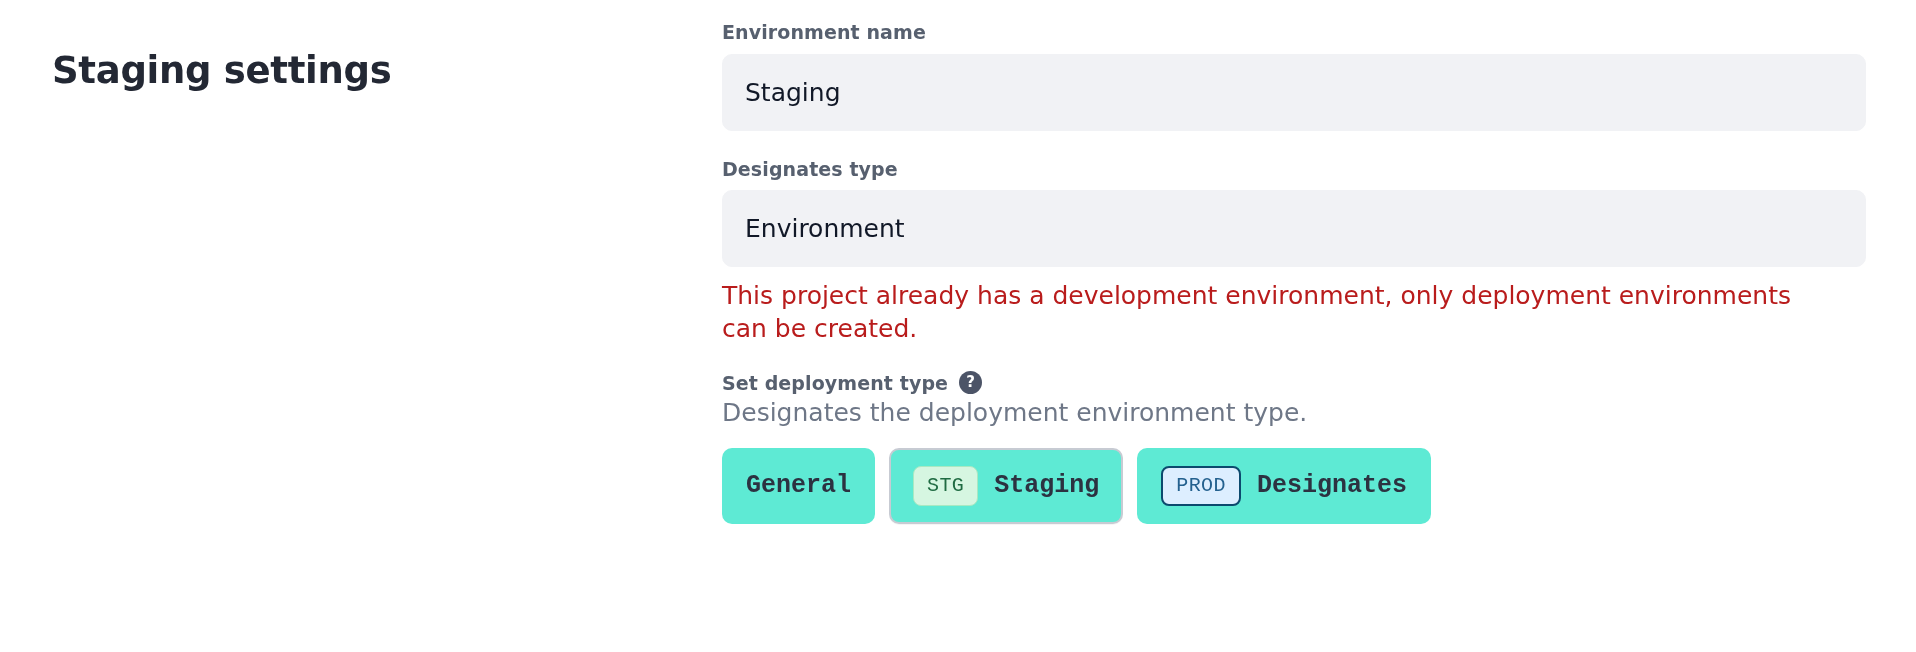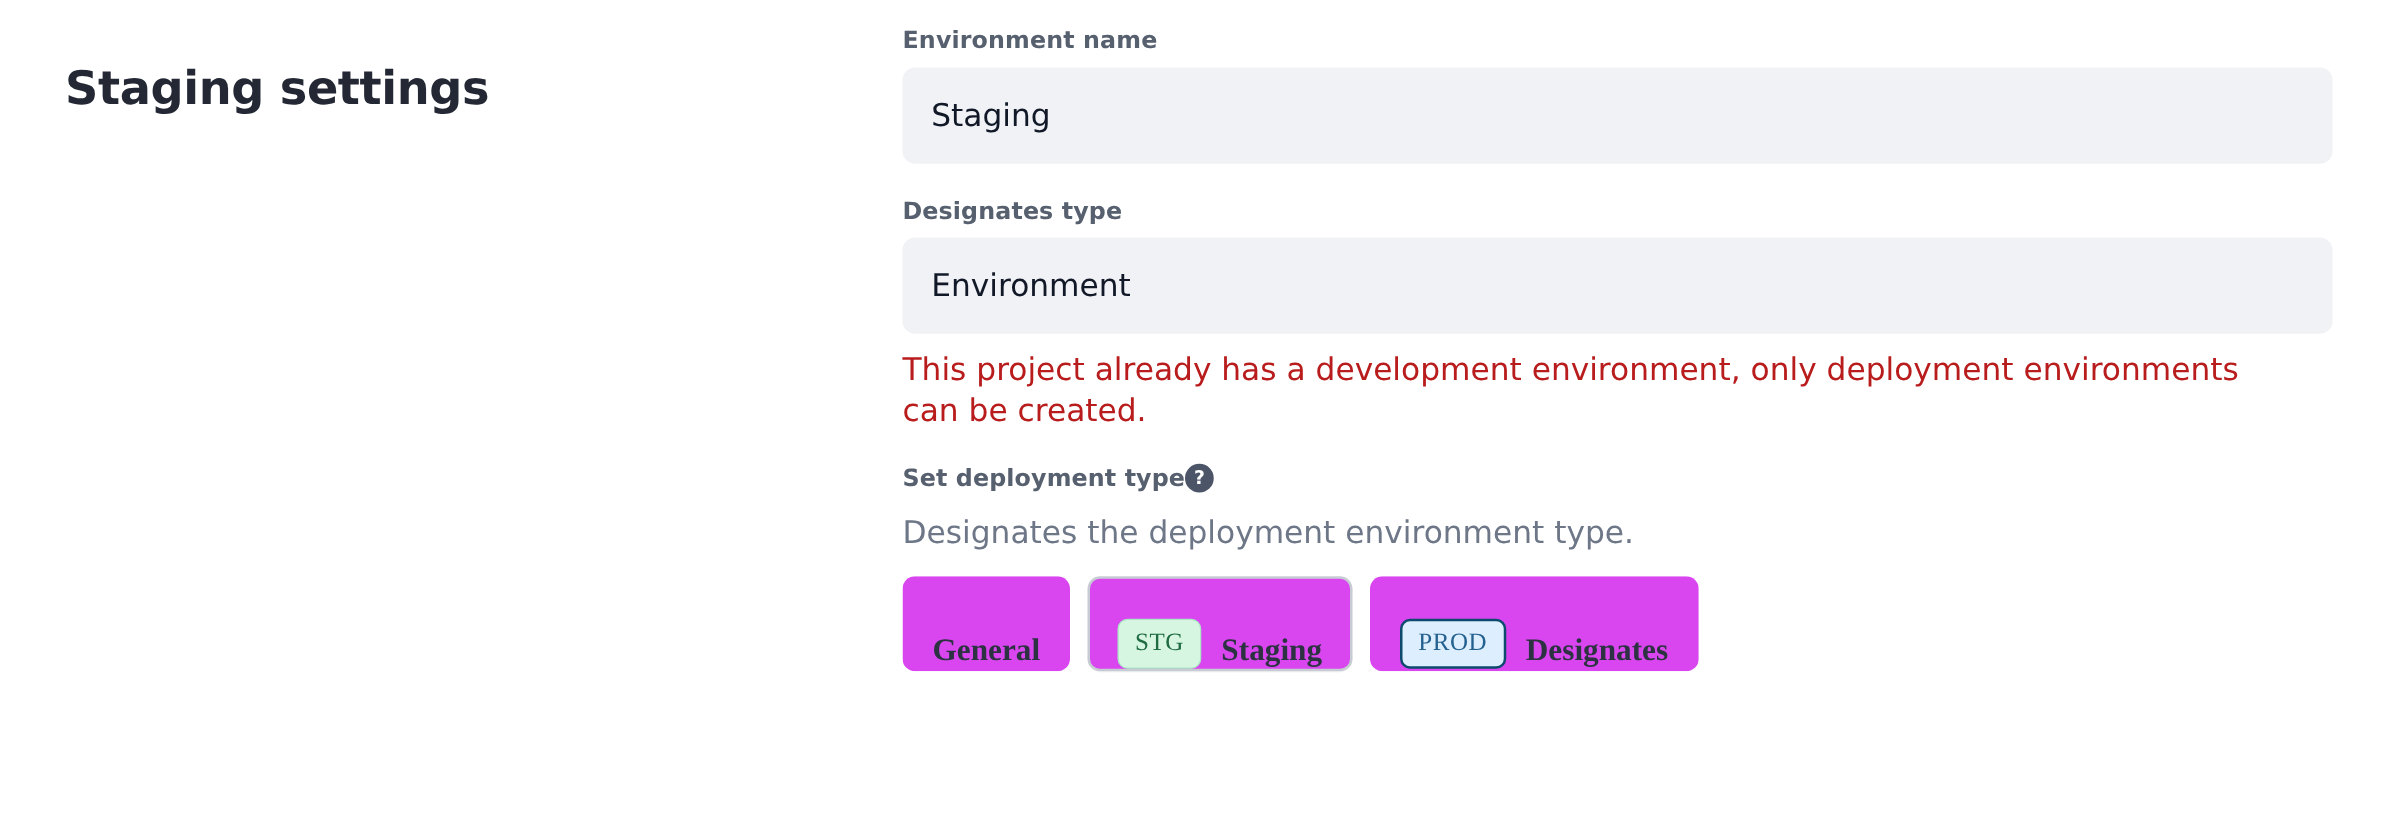--- a/index.html
+++ b/index.html
@@ -76,20 +76,21 @@
     font-size: 25px;
     color: #b91c1c;
     line-height: 1.32;
     margin: 12px 0 0 0;
     max-width: 1110px;
   }
 
   .sub-label-row {
     display: flex;
     align-items: center;
+    gap: 11px;
     margin-top: 26px;
   }
   .sub-label {
     font-size: 19px;
     font-weight: 700;
     color: #57606f;
     letter-spacing: 0.1px;
   }
   .help-icon {
     width: 23px;
@@ -104,43 +105,43 @@
     justify-content: center;
     line-height: 1;
     cursor: pointer;
     flex: none;
   }
 
   .designates-text {
     font-size: 25px;
     color: #6e7787;
     line-height: 1.3;
-    margin: 16px 0 0 0;
+    margin: 3px 0 0 0;
   }
 
   
   .type-button-row {
     display: flex;
     align-items: stretch;
     gap: 14px;
     margin-top: 18px;
   }
 
   .type-button {
     box-sizing: border-box;
-    background: #d946ef;
+    background: #5eead4;
     border: 2px solid transparent;
     border-radius: 10px;
     min-height: 76px;
     display: flex;
-    align-items: flex-end;
+    align-items: center;
     gap: 16px;
     padding: 0 22px;
     cursor: pointer;
-    font-family: Liberation Serif, serif;
+    font-family: Liberation Mono, monospace;
   }
   .type-button.selected {
     border-color: #c7cbd3;
     box-shadow: 0 1px 0 rgba(0,0,0,0.04);
   }
 
   .type-button-label {
     font-size: 25px;
     font-weight: 700;
     color: #2c3241;

